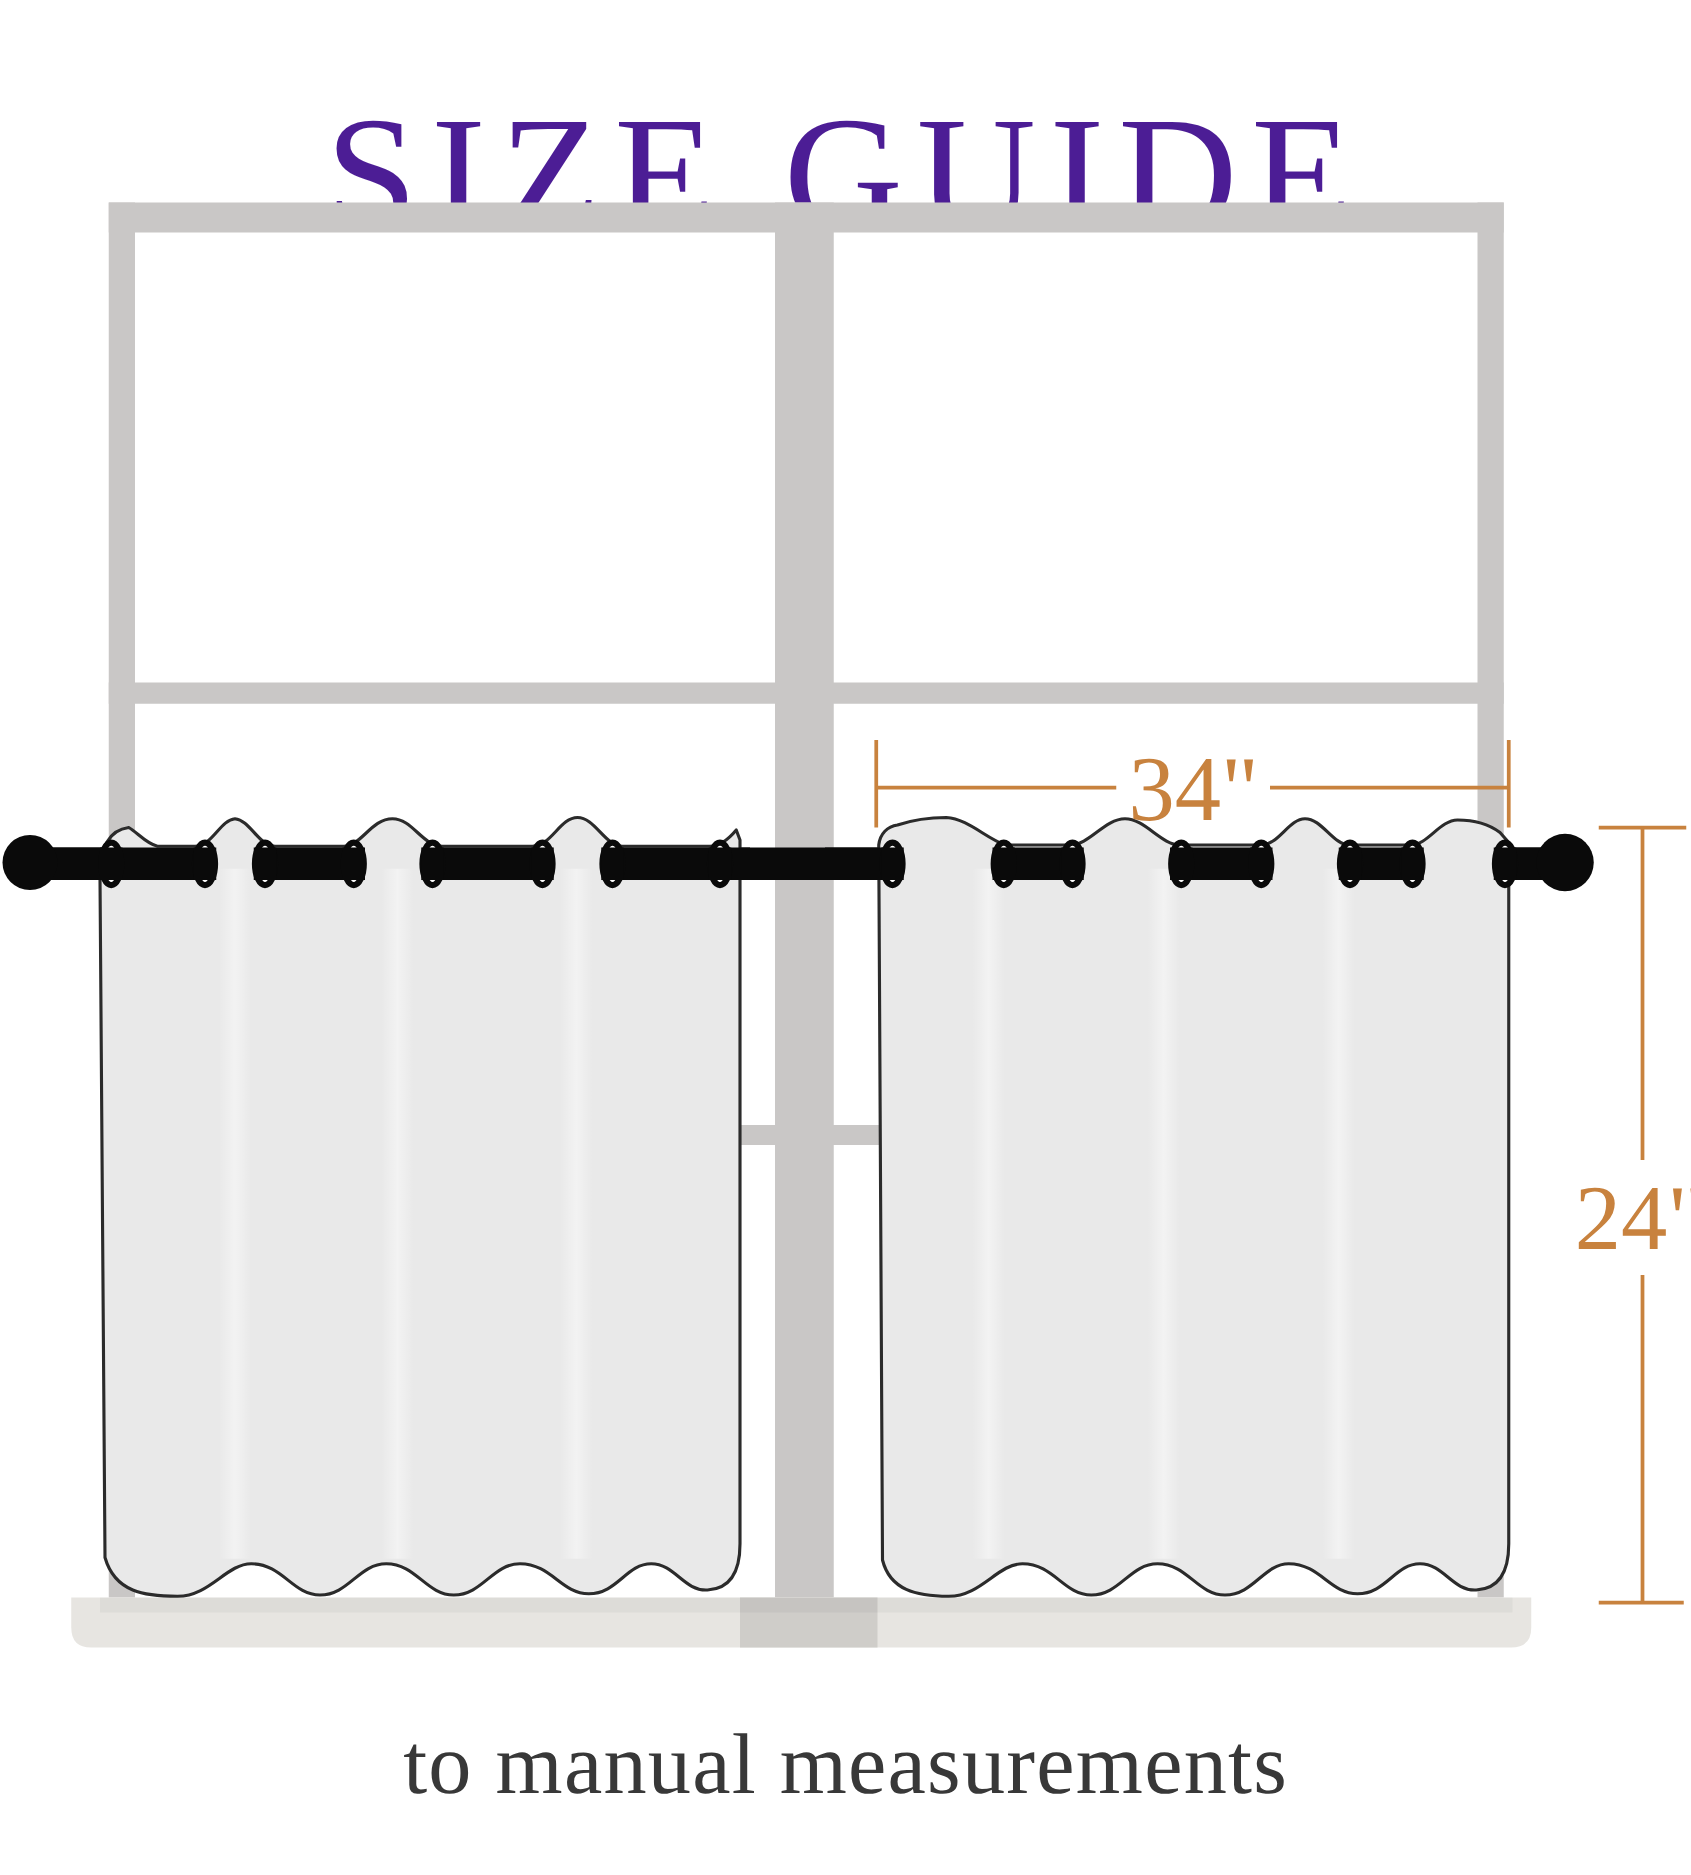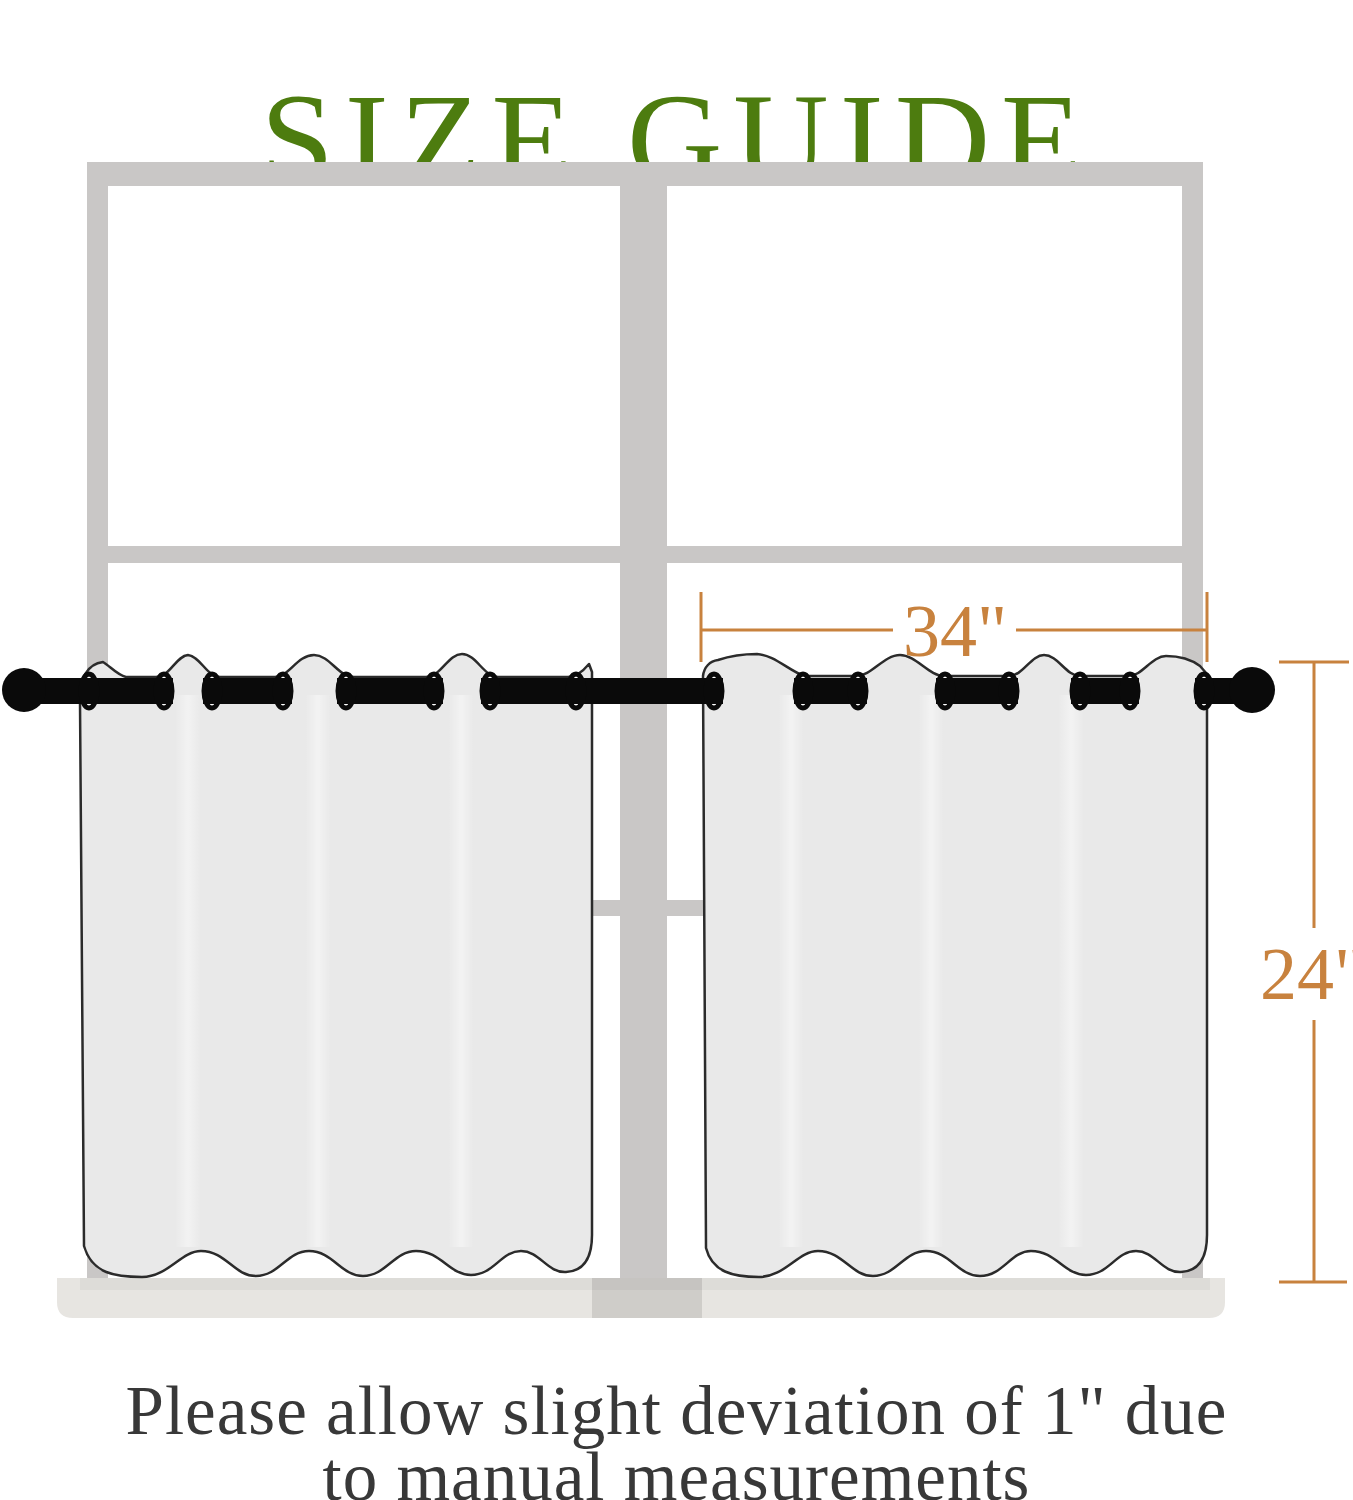--- a/index.html
+++ b/index.html
@@ -33,21 +33,21 @@
     line-height:66px;
     letter-spacing:1px;
     white-space:nowrap;
   }
 </style>
 </head>
 <body>
 
 <div class="page">
 
-  <h1 class="title" style="color: #4d7c0f;">SIZE GUIDE</h1>
+  <h1 class="title" style="color: #4c1d95;">SIZE GUIDE</h1>
 
   <svg class="diagram-svg" viewBox="0 0 1353 1500">
     <defs>
       <linearGradient id="streak" x1="0" y1="0" x2="1" y2="0">
         <stop offset="0" stop-color="#ffffff" stop-opacity="0"></stop>
         <stop offset="0.5" stop-color="#ffffff" stop-opacity="0.8"></stop>
         <stop offset="1" stop-color="#ffffff" stop-opacity="0"></stop>
       </linearGradient>
       <g id="grommet-sym">
         <ellipse cx="0" cy="0" rx="8" ry="17" fill="#ffffff" stroke="#0A0A0A" stroke-width="5"></ellipse>
@@ -179,17 +179,16 @@
     <g stroke="#C8823E" stroke-width="3" fill="none">
       <line x1="1279" y1="662" x2="1349" y2="662"></line>
       <line x1="1279" y1="1282" x2="1347" y2="1282"></line>
       <line x1="1314" y1="663" x2="1314" y2="928"></line>
       <line x1="1314" y1="1020" x2="1314" y2="1281"></line>
     </g>
     <text x="1312" y="999" text-anchor="middle" font-size="74" font-family="Liberation Serif, serif" fill="#C8823E">24"</text>
   </svg>
 
   <div class="footer" style="color: rgb(56, 56, 56);">
-    <div>Please allow slight deviation of 1" due</div>
     <div>to manual measurements</div>
   </div>
 
 </div>
 
 </body></html>

